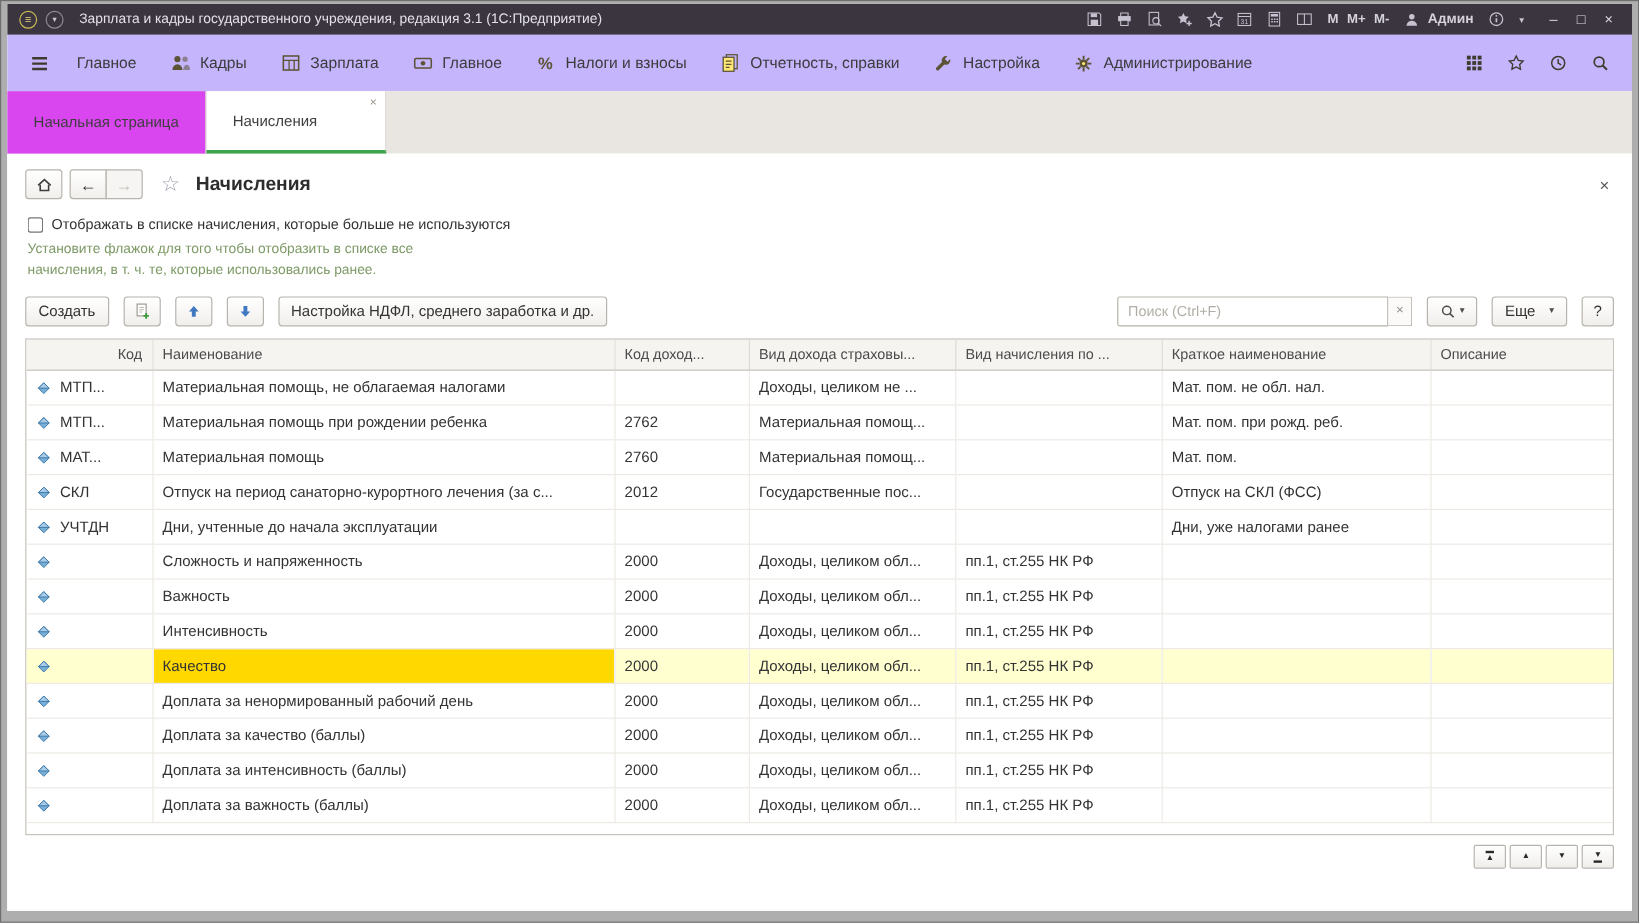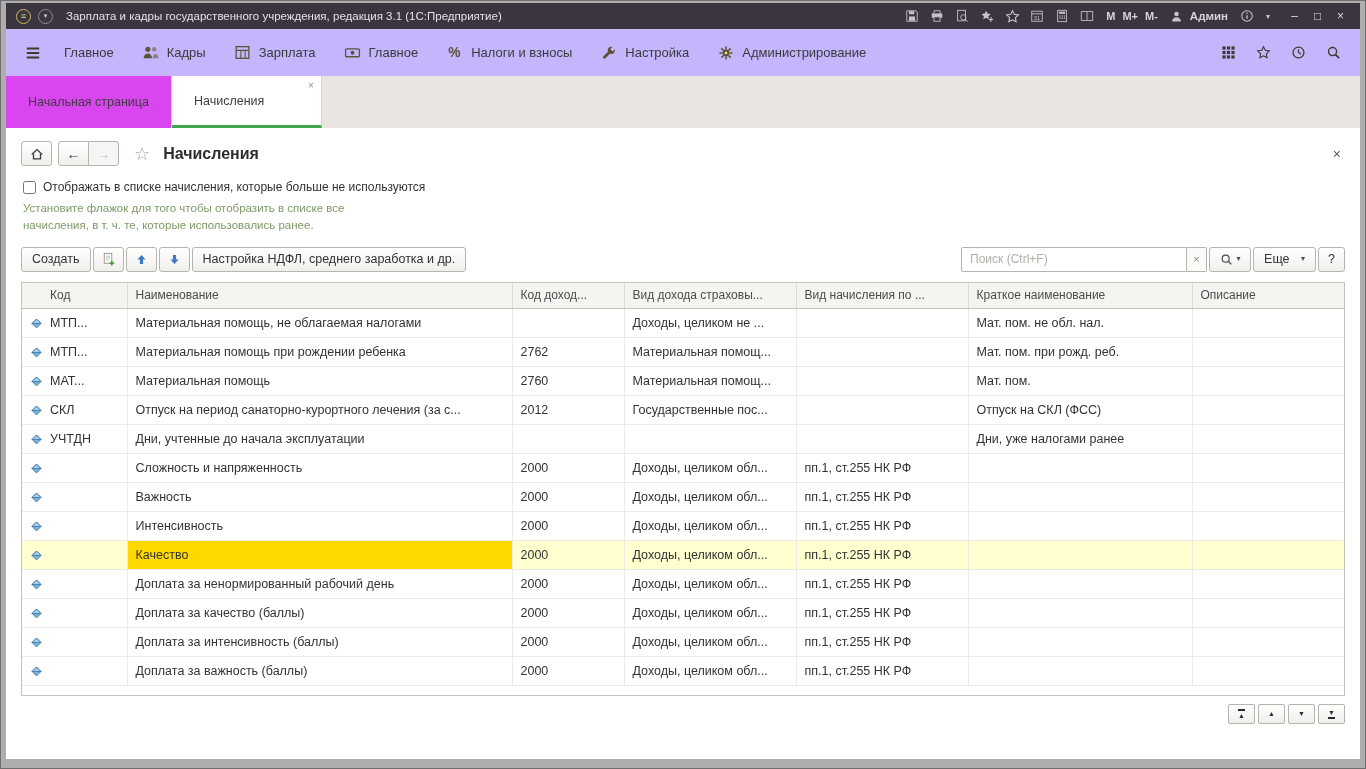--- a/index.html
+++ b/index.html
@@ -52,34 +52,34 @@
   .btn.disabled{color:#c6c2bb;background:#f7f5f3;cursor:default;}
   .arrow-glyph{font-size:14px;line-height:1;}
   .star-fav{font-size:18px;color:#a39fae;margin:0 7px 0 9px;cursor:pointer;}
   .page-title{font-size:16px;font-weight:bold;color:#2d2d2d;}
   .page-close{margin-left:auto;font-size:14px;color:#5a5a5a;cursor:pointer;padding:0 4px;}
 
   .cb-row{display:flex;align-items:center;gap:7px;padding:7px 17px 2px 17px;font-size:12px;color:#333;cursor:pointer;}
   .cb-row input{width:13px;height:13px;}
   .hint{padding:4px 17px 4px 17px;font-size:11.5px;line-height:1.5;color:#7e9a67;}
 
-  .toolbar{display:flex;align-items:center;gap:2px;padding:8px 15px 10px 15px;}
+  .toolbar{display:flex;align-items:center;gap:12px;padding:8px 15px 10px 15px;}
   .toolbar .spacer{flex:1;}
   .search-group{display:flex;align-items:stretch;}
   .search-input{width:226px;height:25px;border:1px solid #b7b3ad;border-radius:2px 0 0 2px;font-size:12px;padding:0 8px;color:#333;font-family:inherit;outline:none;}
   .search-input::placeholder{color:#b2aea7;}
   .search-clear{width:20px;border:1px solid #b7b3ad;border-left:none;background:#fbfaf8;color:#8d8982;font-size:11px;display:inline-flex;align-items:center;justify-content:center;cursor:pointer;border-radius:0 2px 2px 0;}
   .dd-btn{gap:4px;}
   .caret{font-size:8px;color:#4c4c4c;line-height:1;}
 
   
   .table-wrap{margin:0 15px;border:1px solid #c6c2bc;height:414px;overflow:hidden;background:#fff;}
   table{border-collapse:collapse;table-layout:fixed;width:1326px;}
   th{height:26px;background:#f6f4f1;border-right:1px solid #ddd9d3;border-bottom:1px solid #c6c2bc;font-weight:normal;font-size:12px;color:#4c4c4c;text-align:left;padding:0 8px;white-space:nowrap;overflow:hidden;text-overflow:ellipsis;cursor:pointer;}
-  th:first-child{padding-left:28px;}
+  th:first-child{padding-left:28px;text-align:right;}
   th:last-child{border-right:none;}
   td{height:29px;border-right:1px solid #edeae5;border-bottom:1px solid #edeae5;font-size:12.5px;color:#333;padding:0 8px;white-space:nowrap;overflow:hidden;text-overflow:ellipsis;cursor:default;}
   td:last-child{border-right:none;}
   td.cell-code{padding:0 8px;}
   .code-wrap{display:flex;align-items:center;gap:7px;height:100%;}
   .row-icon{display:inline-flex;width:13px;height:13px;flex:0 0 auto;}
   tr.sel td{background:#ffffd0;}
   tr.sel td.sel-cell{background:#ffd800;}
 
   
@@ -228,20 +228,30 @@
             </span>
             <span class="mi-label">Главное</span>
           </div>
           <div class="menu-item">
             <span class="mi-icon">
               <svg viewBox="0 0 16 16" width="17" height="17">
                 <text x="8" y="12.5" text-anchor="middle" font-size="13" font-weight="bold" fill="currentColor">%</text>
               </svg>
             </span>
             <span class="mi-label">Налоги и взносы</span>
+          </div>
+          <div class="menu-item">
+            <span class="mi-icon">
+              <svg viewBox="0 0 16 16" width="17" height="17">
+                <rect x="5" y="1.5" width="8.5" height="11" fill="none" stroke="currentColor"></rect>
+                <rect x="2.5" y="3.5" width="8.5" height="11" fill="#ffe773" stroke="currentColor"></rect>
+                <path d="M4.5 6.5h4.5M4.5 9h4.5M4.5 11.5h3" stroke="currentColor" fill="none"></path>
+              </svg>
+            </span>
+            <span class="mi-label">Отчетность, справки</span>
           </div>
           <div class="menu-item">
             <span class="mi-icon">
               <svg viewBox="0 0 16 16" width="16" height="16">
                 <path d="M13.8 4.2a3.6 3.6 0 0 1-4.8 4.5L4.4 13.3a1.4 1.4 0 0 1-2-2L7 6.7a3.6 3.6 0 0 1 4.5-4.8L9.3 4.1l2.3 2.3z" fill="currentColor"></path>
               </svg>
             </span>
             <span class="mi-label">Настройка</span>
           </div>
           <div class="menu-item">

